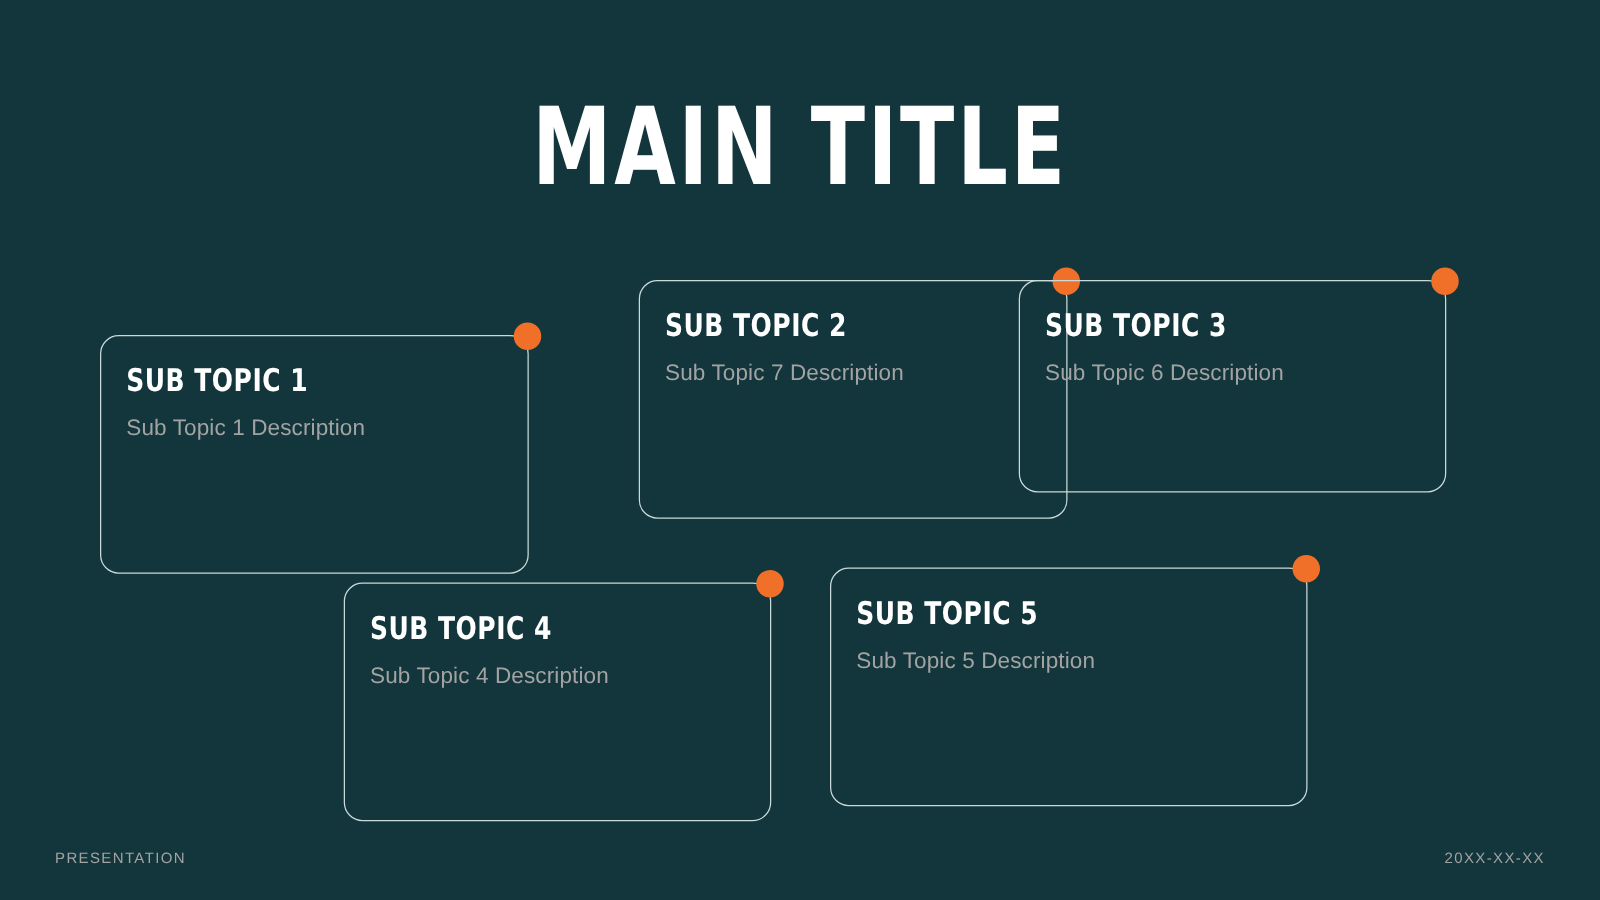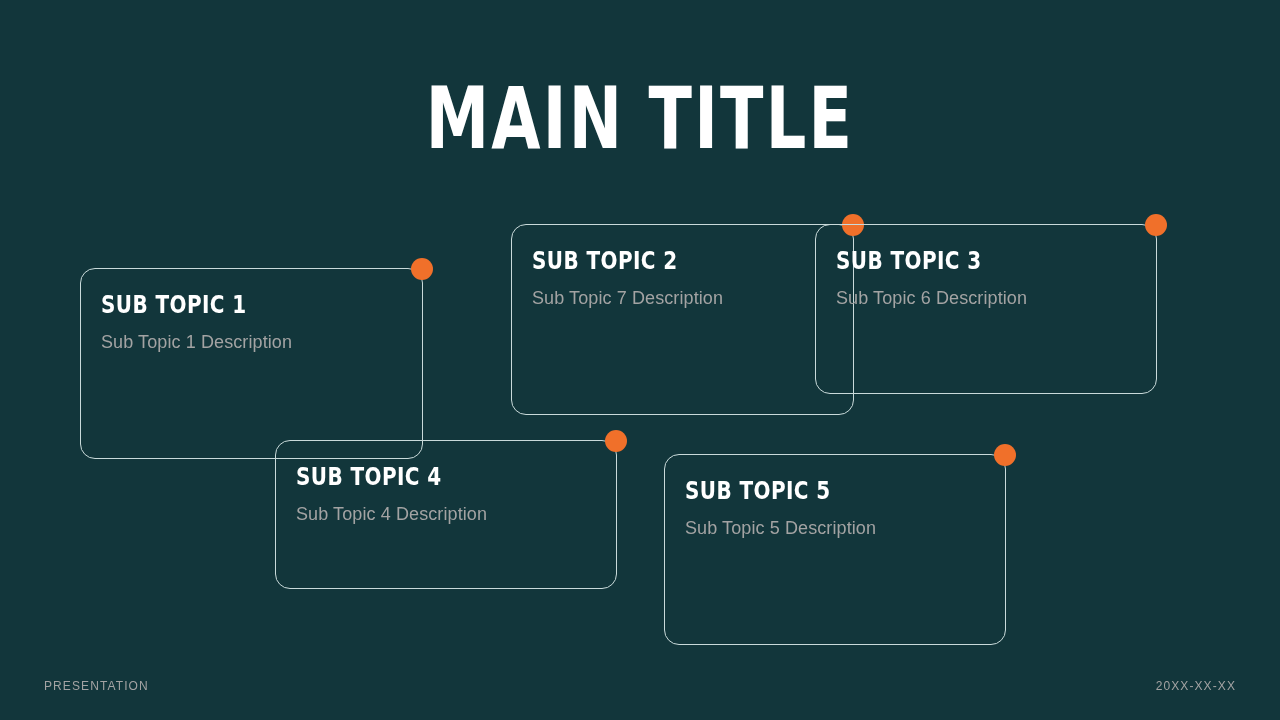--- a/index.html
+++ b/index.html
@@ -82,22 +82,22 @@
     background: #f0702a;
     right: -11px;
     top: -11px;
   }
 
   
   #card-1 { left: 80px;  top: 224px; width: 343px; height: 191px; margin-top: 44px; }
   #card-2 { left: 470px; top: 224px; width: 343px; height: 191px; margin-left: 41px; }
   #card-3 { left: 815px; top: 224px; width: 342px; height: 170px; }
   
-  #card-4 { left: 275px; top: 440px; width: 342px; height: 149px; }
-  #card-5 { left: 664px; top: 454px; width: 342px; height: 191px; padding-left: 32px; }
+  #card-4 { left: 275px; top: 466px; width: 342px; height: 191px; }
+  #card-5 { left: 664px; top: 454px; width: 382px; height: 191px; padding-left: 32px; }
 
   
   .footer-text {
     position: absolute;
     top: 678px;
     color: #a3a3a3;
     font-family: "Liberation Sans", sans-serif;
     font-size: 12px;
     line-height: 16px;
     font-weight: 400;

